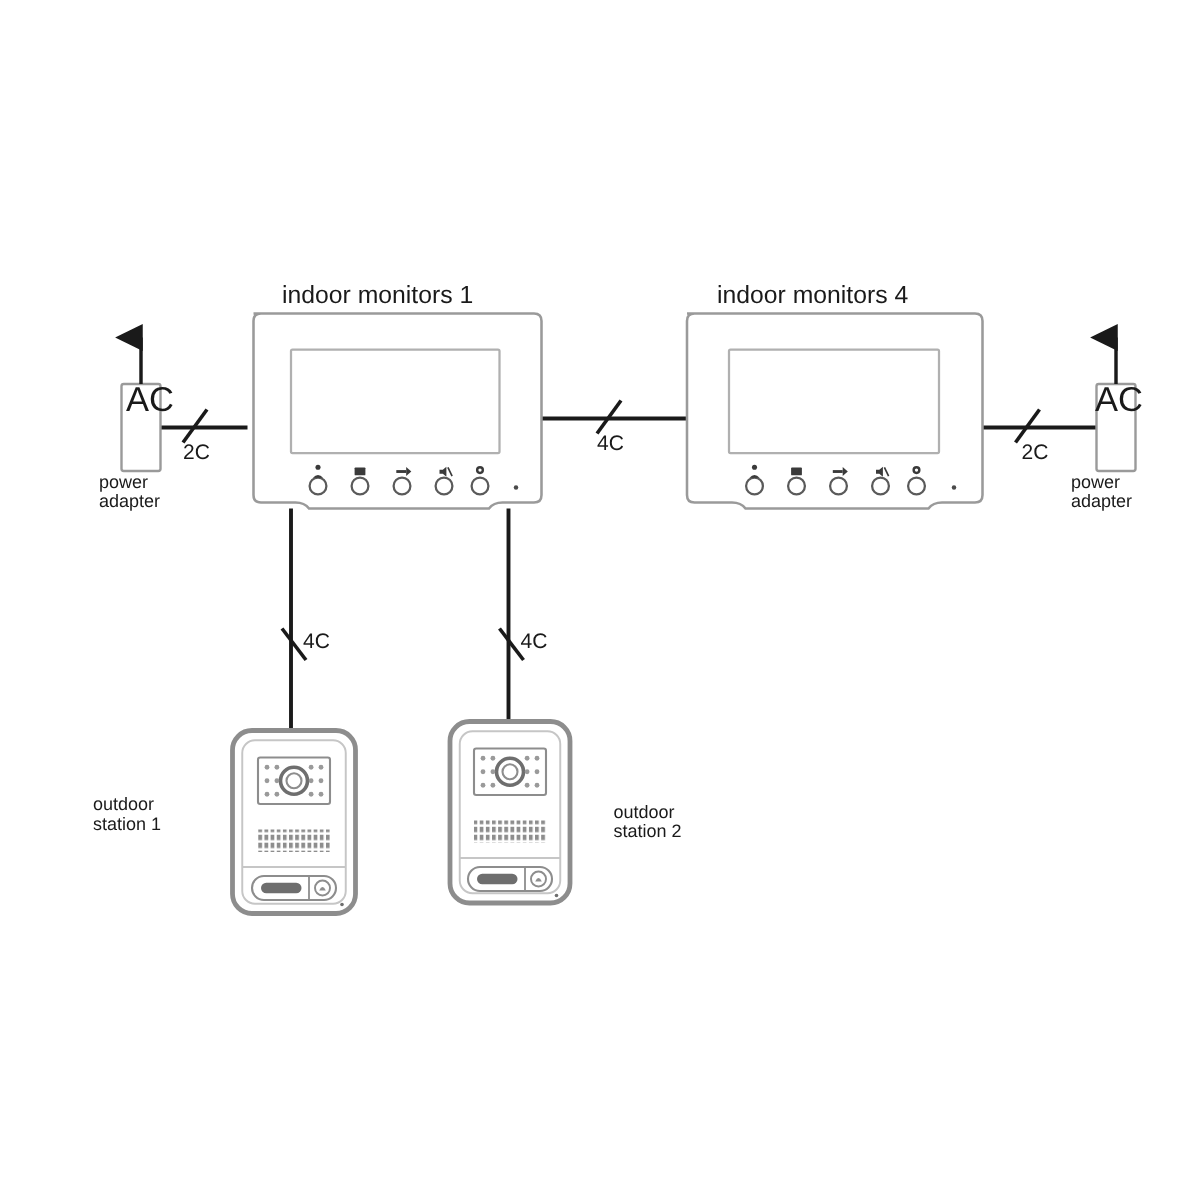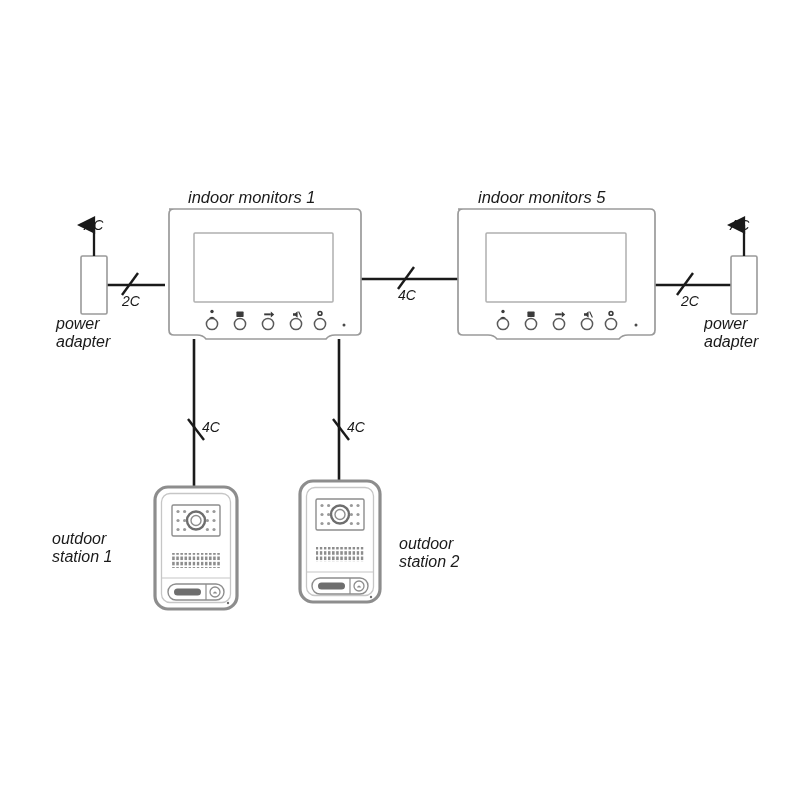--- a/index.html
+++ b/index.html
@@ -14,21 +14,20 @@
     overflow: hidden;
     font-family: "Liberation Sans", sans-serif;
     color: #1a1a1a;
   }
   #diagram-root {
     position: absolute;
     left: 0;
     top: 0;
     width: 800px;
     height: 628px;
-    font-style: italic;
   }
   #diagram-svg {
     position: absolute;
     left: 0;
     top: 0;
     width: 800px;
     height: 800px;
     display: block;
   }
   .label {
@@ -38,25 +37,27 @@
     white-space: pre;
     line-height: 1.12;
   }
   .lbl-title {
     font-size: 16.5px;
   }
   .lbl-wire {
     font-size: 14px;
   }
   .lbl-ac {
-    font-size: 14px;
+    font-size: 23px;
     font-weight: 400;
+    margin-top: 36px;
   }
   .lbl-block {
-    font-size: 16px;
+    font-size: 12px;
+    margin-left: 10px;
   }
   .lbl-right-clip {
     overflow: hidden;
   }
 </style>
 </head>
 <body>
 
 <div id="diagram-root">
 
@@ -246,21 +247,21 @@
       <rect x="318" y="582.5" width="27" height="7" rx="3.5" fill="#6e6e6e"></rect>
       <line x1="350" y1="578" x2="350" y2="594" stroke="#8d8d8d" stroke-width="1.2"></line>
       <circle cx="359" cy="586" r="5" fill="#ffffff" stroke="#8d8d8d" stroke-width="1.3"></circle>
       <path d="M356.8 587.6 q2.2 -4.4 4.4 0 z" fill="#8d8d8d"></path>
       <circle cx="371" cy="597" r="1.2" fill="#6e6e6e"></circle>
     </g>
   </svg>
 
   <div class="label lbl-title" style="left:188px; top:188px;">indoor monitors 1</div>
 
-  <div class="label lbl-title" style="left:478px; top:188px;">indoor monitors 5</div>
+  <div class="label lbl-title" style="left:478px; top:188px;">indoor monitors 4</div>
 
   <div class="label lbl-ac" style="left:84px; top:218px;">AC</div>
 
   <div class="label lbl-ac" style="left:730px; top:218px;">AC</div>
 
   <div class="label lbl-wire" style="left:122px; top:294px;">2C</div>
 
   <div class="label lbl-wire" style="left:398px; top:288px;">4C</div>
 
   <div class="label lbl-wire" style="left:681px; top:294px;">2C</div>

